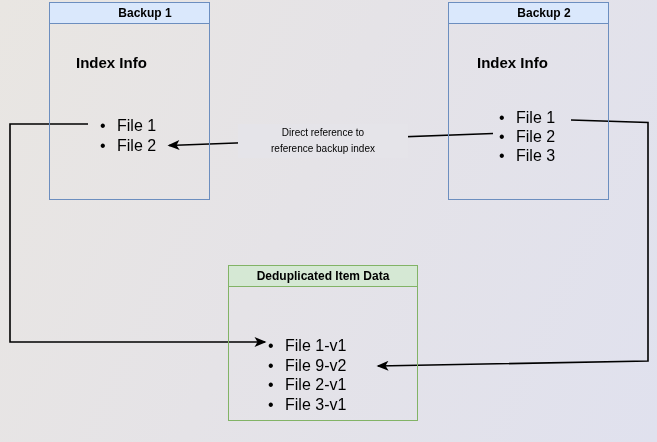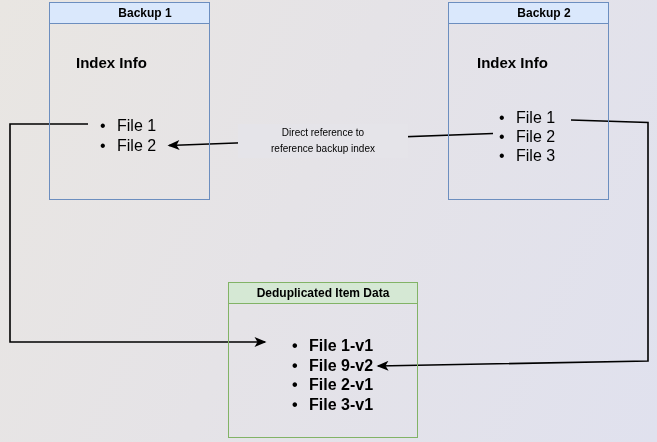--- a/index.html
+++ b/index.html
@@ -35,21 +35,21 @@
     font-weight: bold;
     border-bottom: 1px solid;
   }
   .node.blue { border-color: #6c8ebf; }
   .node.blue .header { background: #dae8fc; border-color: #6c8ebf; padding-left: 31px; }
   .node.green { border-color: #82b366; }
   .node.green .header { background: #d5e8d4; border-color: #82b366; }
 
   .backup1 { left: 49px; top: 2px; width: 161px; height: 198px; }
   .backup2 { left: 448px; top: 2px; width: 161px; height: 198px; }
-  .dedup   { left: 228px; top: 282px; width: 190px; height: 156px; }
+  .dedup   { left: 228px; top: 265px; width: 190px; height: 156px; }
 
   .subtitle {
     position: absolute;
     font-size: 15px;
     line-height: 18px;
     white-space: nowrap;
     font-weight: bold;
   }
   .backup1 .subtitle { left: 26px; top: 51px; }
   .backup2 .subtitle { left: 28px; top: 51px; }
@@ -112,21 +112,21 @@
     <ul class="filelist">
       <li>File 1</li>
       <li>File 2</li>
       <li>File 3</li>
     </ul>
   </div>
 
   <div class="node green dedup">
     <div class="header">Deduplicated Item Data</div>
   </div>
-  <ul class="filelist" style="position:absolute; left:292px; top:336px; line-height:19.6px;font-weight:bold;">
+  <ul class="filelist" style="position:absolute; left:268px; top:336px; line-height:19.6px;">
     <li>File 1-v1</li>
     <li>File 9-v2</li>
     <li>File 2-v1</li>
     <li>File 3-v1</li>
   </ul>
 
   <div class="edge-label">
     <div>Direct reference to</div>
     <div>reference backup index</div>
   </div>

